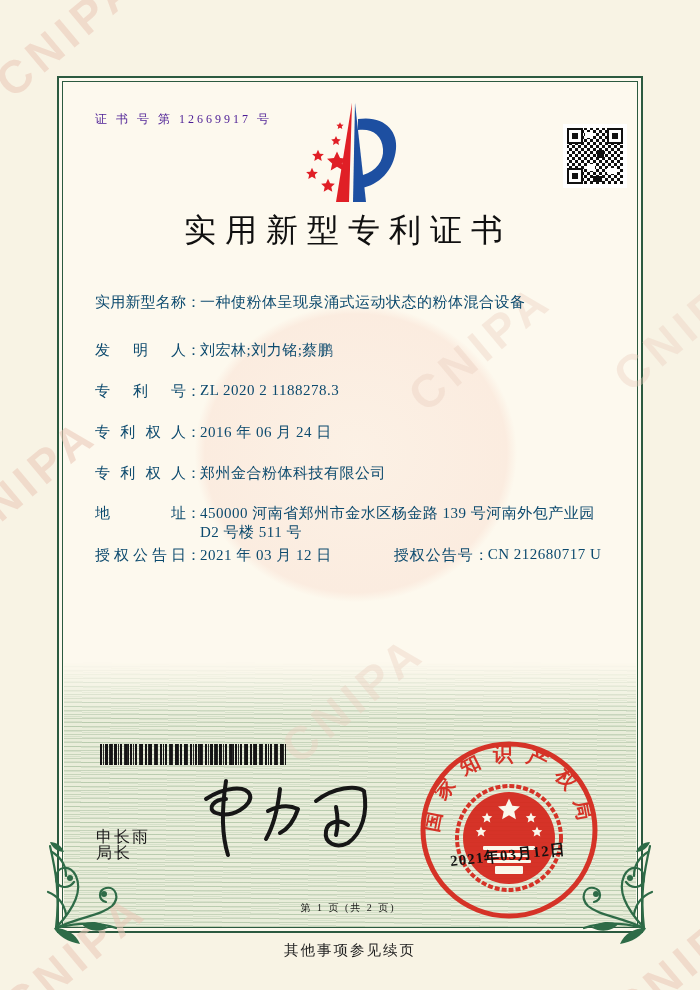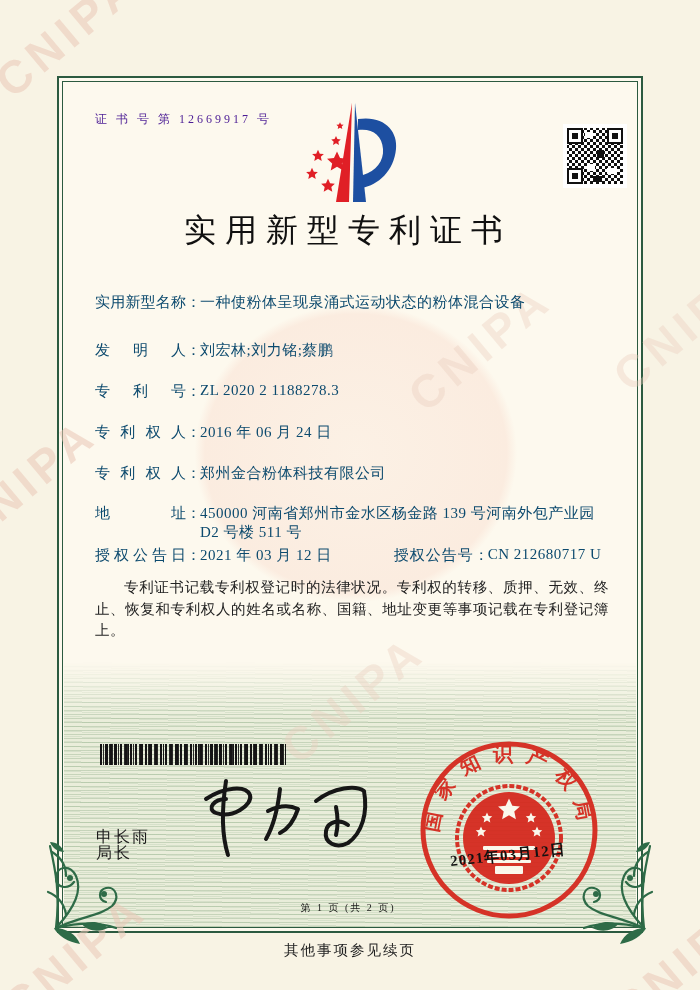--- a/index.html
+++ b/index.html
@@ -186,21 +186,20 @@
   <span class="flabel">地址</span><span class="fcolon">：</span><span class="fvalue" style="max-width:412px;">
     <span>450000 河南省郑州市金水区杨金路 139 号河南外包产业园</span><br>
     <span>D2 号楼 511 号</span>
   </span>
 </div>
 <div class="frow" style="top:546px;">
   <span class="flabel">授权公告日</span><span class="fcolon">：</span><span class="fvalue">2021 年 03 月 12 日</span><span class="flabel2">授权公告号</span><span class="fcolon">：</span><span class="fvalue">CN 212680717 U</span>
 </div>
 
 <div class="abs bodytext">
-  <p>专利证书记载专利权登记时的法律状况。专利权的转移、质押、无效、终止、恢复和专利权人的姓名或名称、国籍、地址变更等事项记载在专利登记簿上。</p>
 </div>
 
 <div class="abs barcode"></div>
 
 <div class="abs sig-title">局长</div>
 <div class="abs sig-name">申长雨</div>
 <svg class="abs sig-script" width="190" height="105" viewBox="0 0 190 105">
   <g stroke="#161616" fill="none" stroke-width="4" stroke-linecap="round" stroke-linejoin="round">
     <path d="M38,18 C34,44 33,70 40,92"></path>
     <path d="M18,36 C36,24 58,22 62,32 C65,42 44,56 28,50 C18,46 26,36 38,36"></path>

